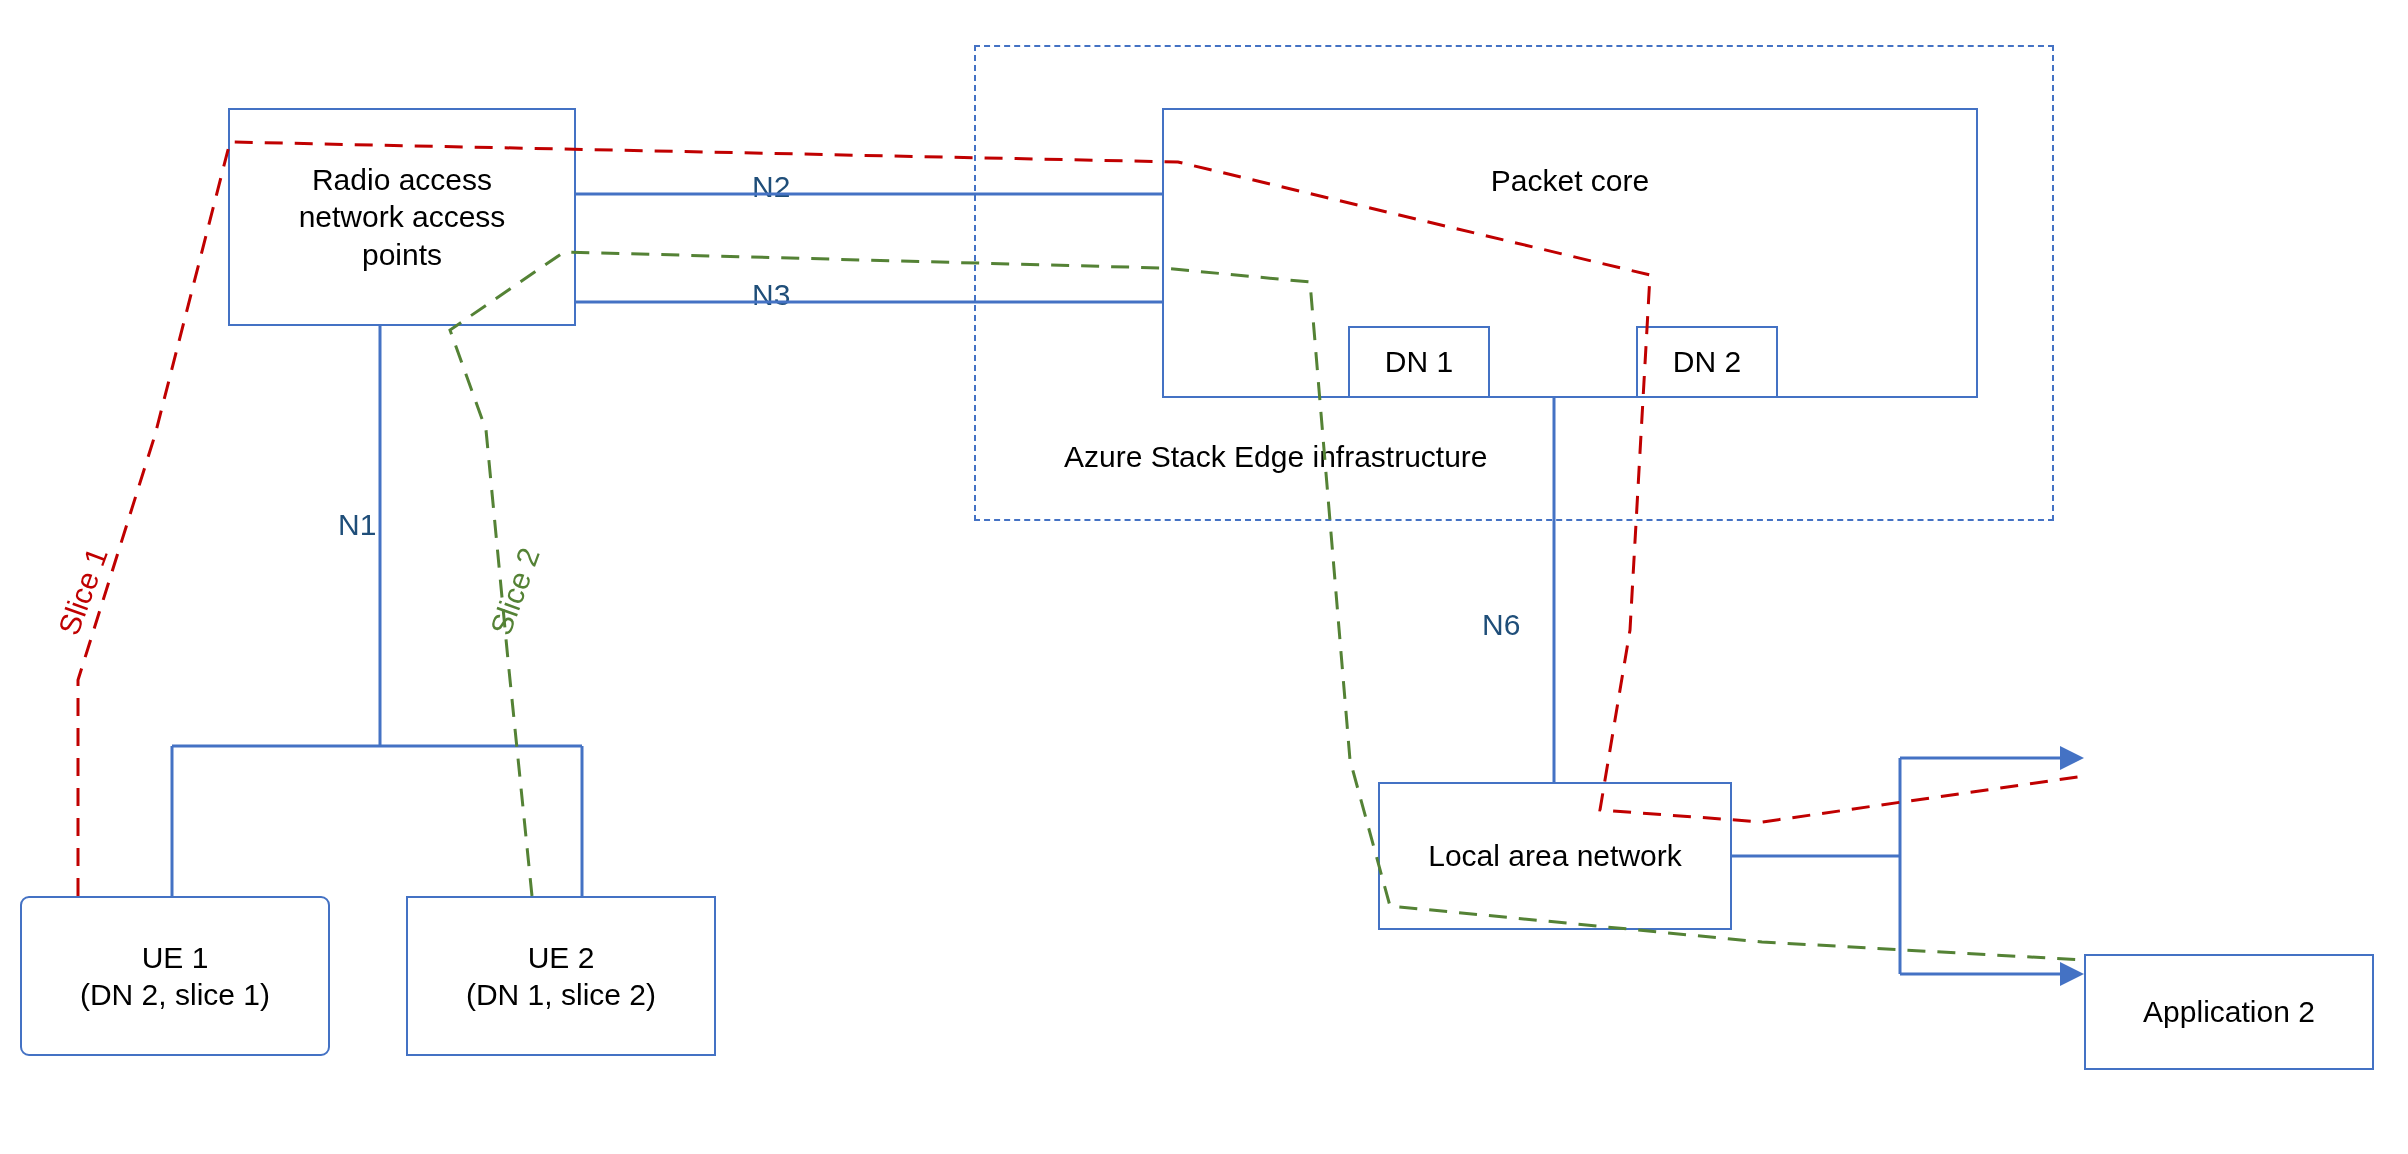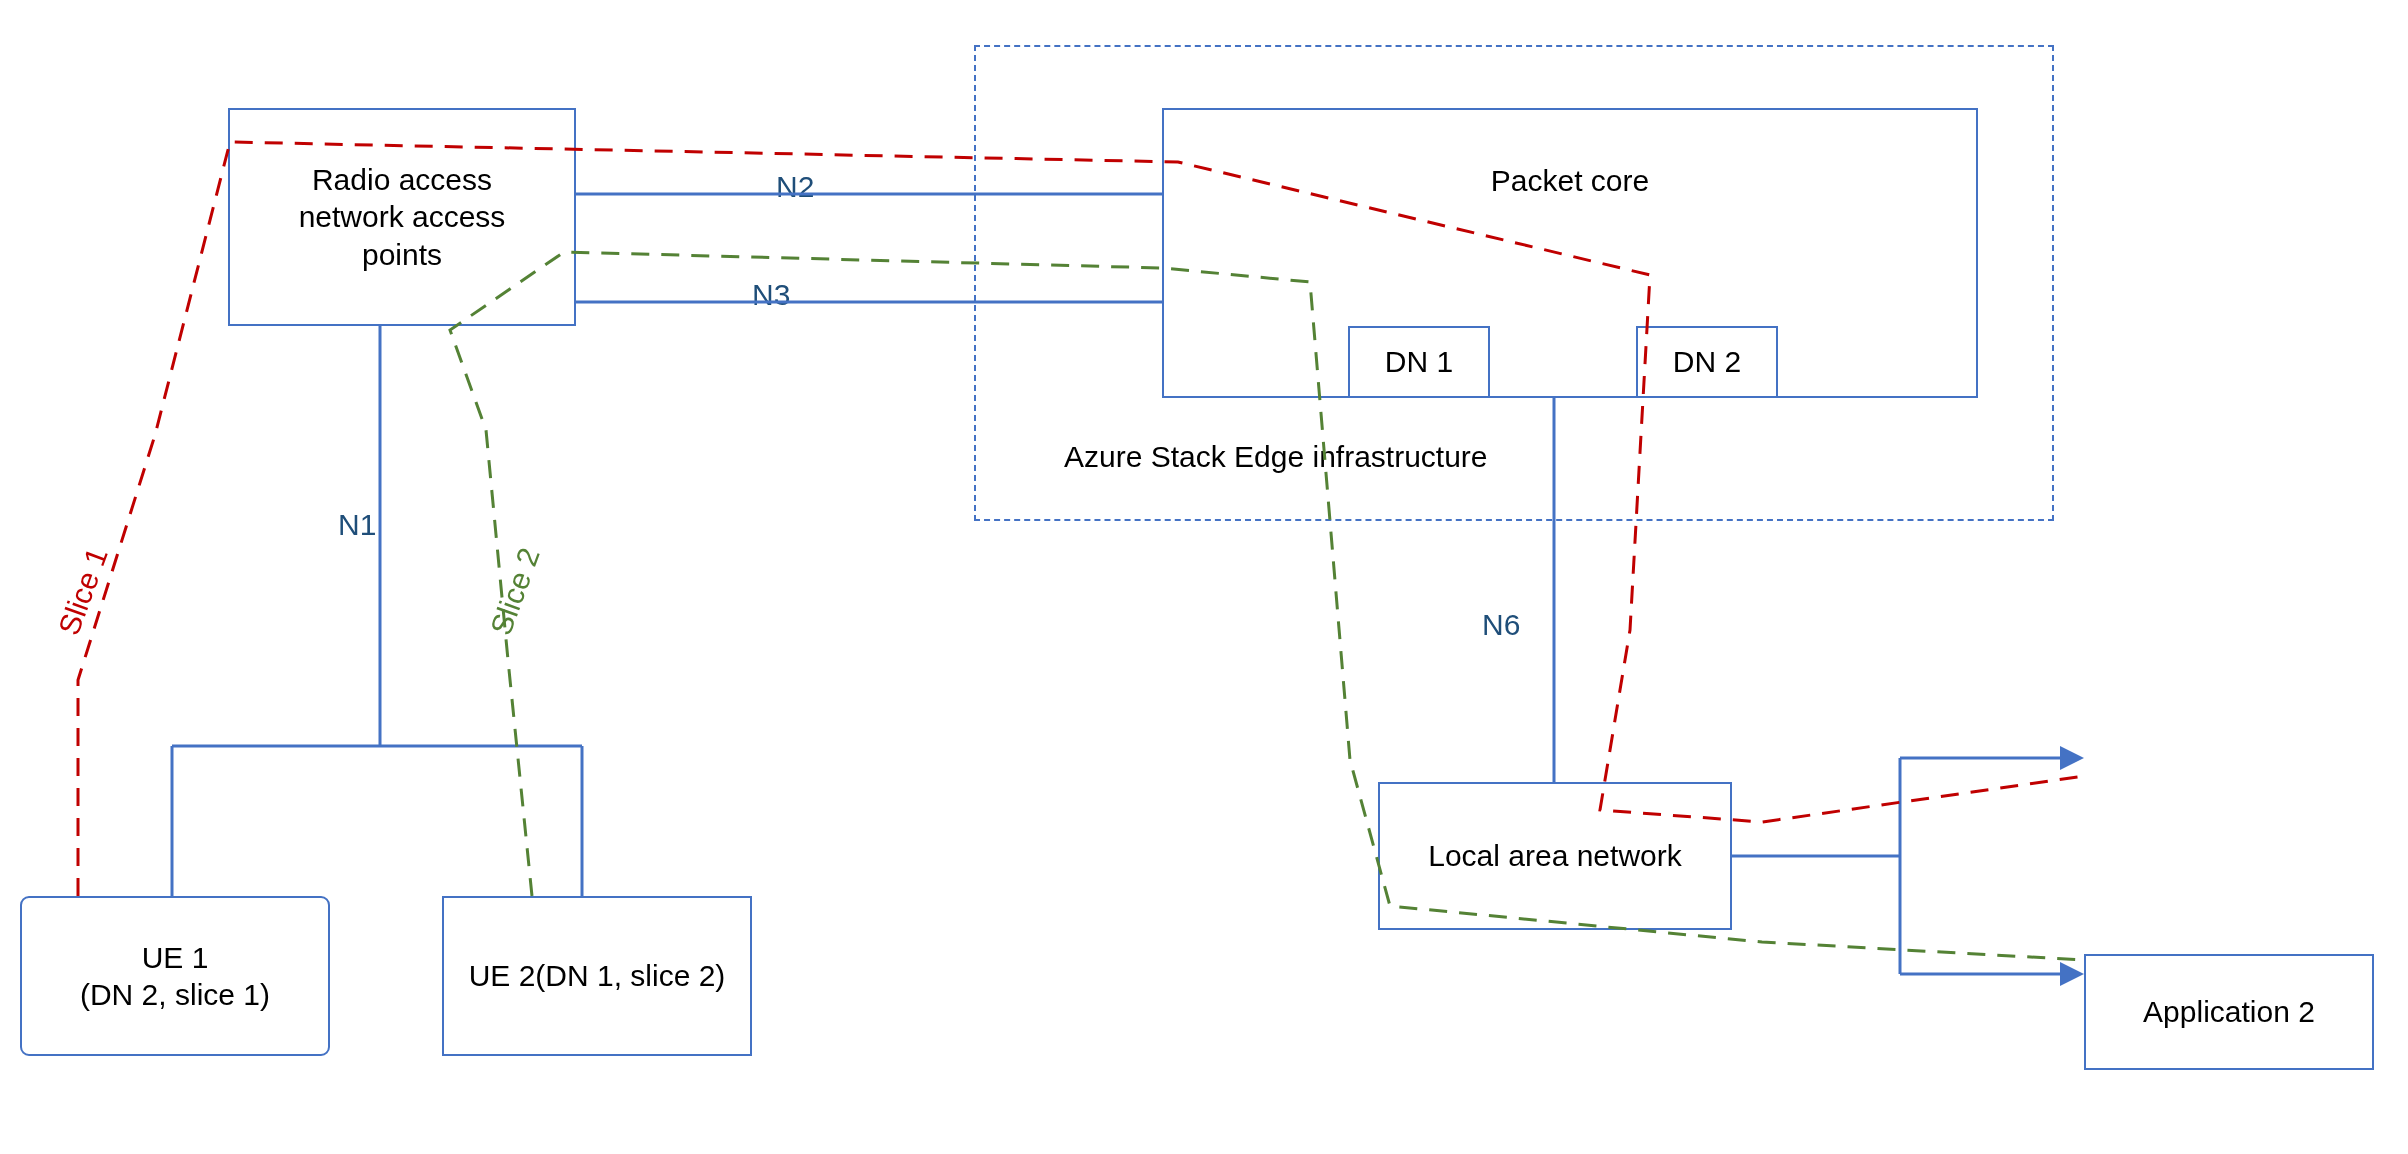--- a/index.html
+++ b/index.html
@@ -85,35 +85,35 @@
 
   <div class="label" style="left:1064px; top:440px;">
     <span>Azure Stack Edge infrastructure</span>
   </div>
 
   <div class="box" style="left:20px; top:896px; width:310px; height:160px; flex-direction:column;border-radius:9px;">
     <span>UE 1</span>
     <span>(DN 2, slice 1)</span>
   </div>
 
-  <div class="box" style="left:442px; top:896px; width:310px; height:160px; ">
+  <div class="box" style="left:406px; top:896px; width:310px; height:160px; flex-direction:column;">
     <span>UE 2</span>
     <span>(DN 1, slice 2)</span>
   </div>
 
   <div class="box" style="left:1378px; top:782px; width:354px; height:148px;">
     <span>Local area network</span>
   </div>
 
 
   <div class="box" style="left:2084px; top:916px; width:290px; height:116px;margin-top:38px;">
     <span>Application 2</span>
   </div>
 
-  <div class="label blue" style="left:752px; top:170px;margin-left:24px;">N2</div>
+  <div class="label blue" style="left:752px; top:170px;">N2</div>
   <div class="label blue" style="left:752px; top:278px;">N3</div>
   <div class="label blue" style="left:338px; top:508px;">N1</div>
   <div class="label blue" style="left:1482px; top:608px;">N6</div>
 
   <div class="label red rot" style="left:52px; top:628px;">Slice 1</div>
   <div class="label green rot" style="left:484px; top:628px;">Slice 2</div>
 
   <svg class="lines" viewBox="0 0 2408 1154">
     <defs>
       <marker id="arrow-blue" viewBox="0 0 12 12" refX="10" refY="6" markerWidth="8" markerHeight="8" orient="auto-start-reverse">

